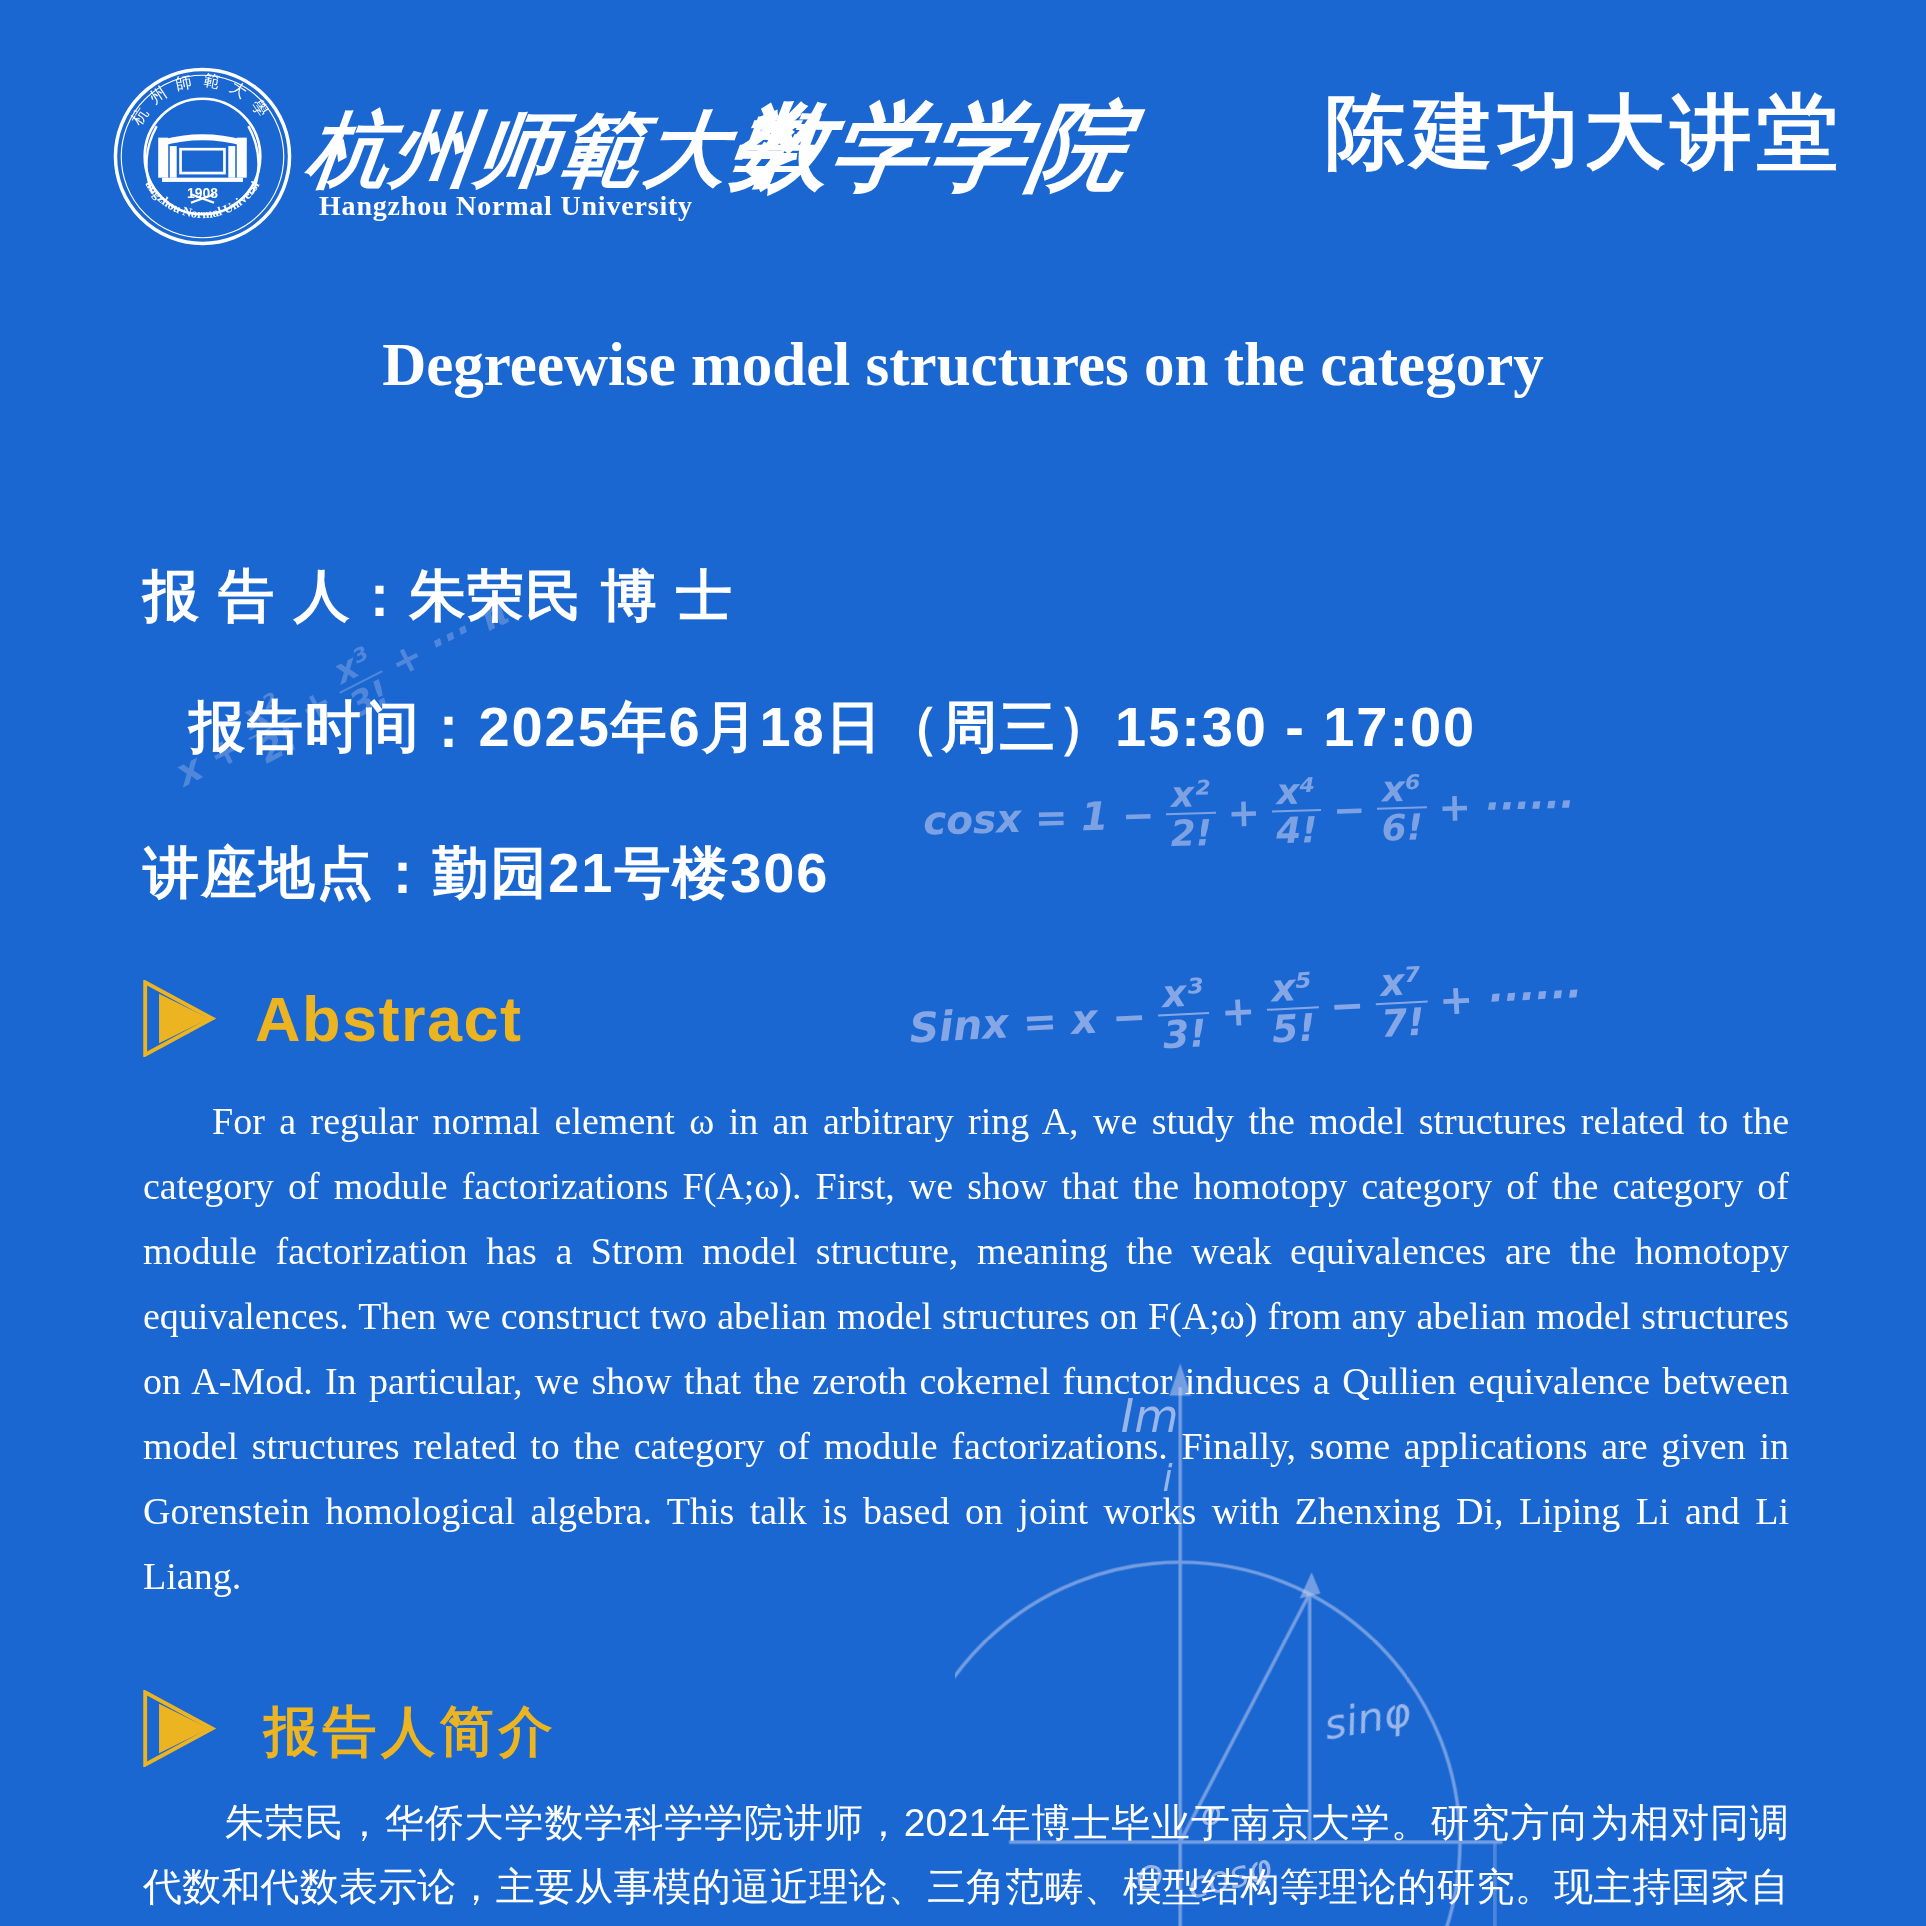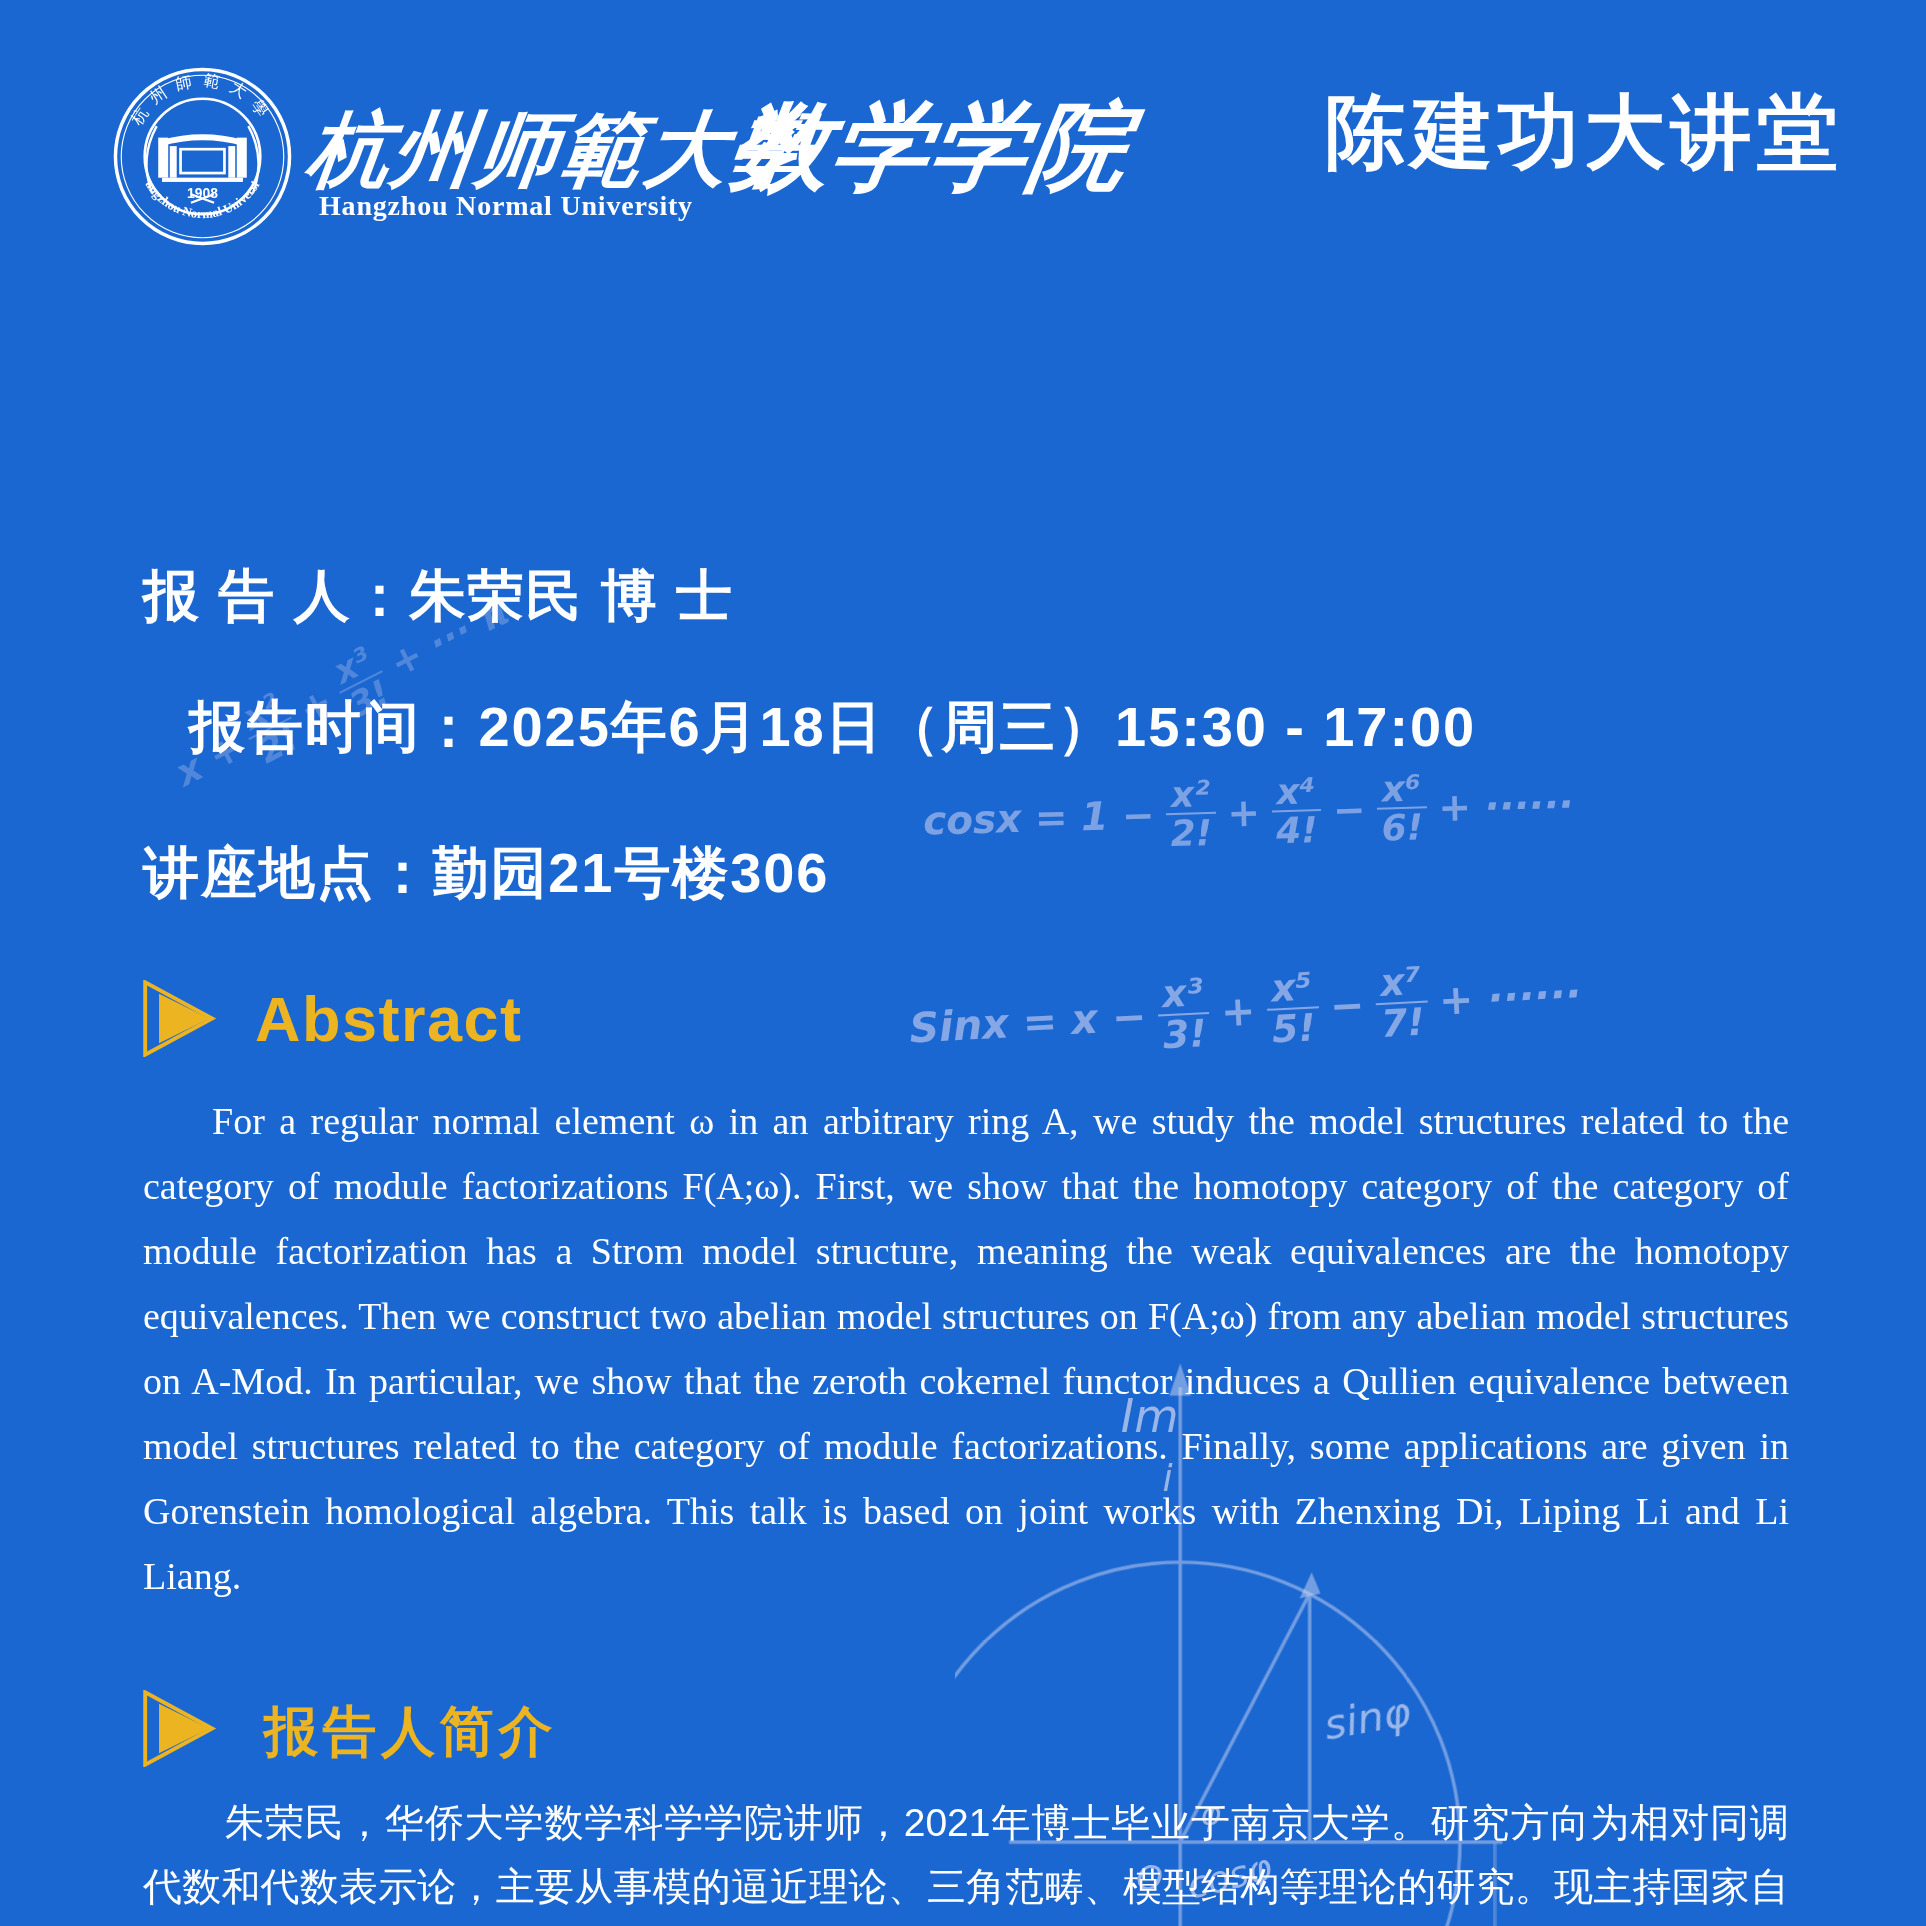--- a/index.html
+++ b/index.html
@@ -151,20 +151,21 @@
       </g>
       <text x="235" y="342" font-size="36" font-weight="bold" fill="#ffffff" text-anchor="middle">1908</text>
     </svg>
 
     <div class="brand-cn">杭州师範大學</div>
     <div class="brand-dept">数学学院</div>
     <div class="brand-en">Hangzhou Normal University</div>
     <div class="series-title">陈建功大讲堂</div>
 
     <div class="main-title">
+      <div>Degreewise model structures on the category</div>
     </div>
 
     <div class="info-line info-speaker">报 告 人：朱荣民  博 士</div>
     <div class="info-line info-time">报告时间：2025年6月18日（周三）15:30 - 17:00</div>
     <div class="info-line info-venue">讲座地点：勤园21号楼306</div>
 
     <svg class="tri" style="left:142px;top:980px;" viewBox="0 0 228 200">
       <polygon points="8,6 8,194 182,100" fill="none" stroke="#edb422" stroke-width="10"></polygon>
       <polygon points="44,36 44,164 174,100" fill="#edb422"></polygon>
     </svg>

